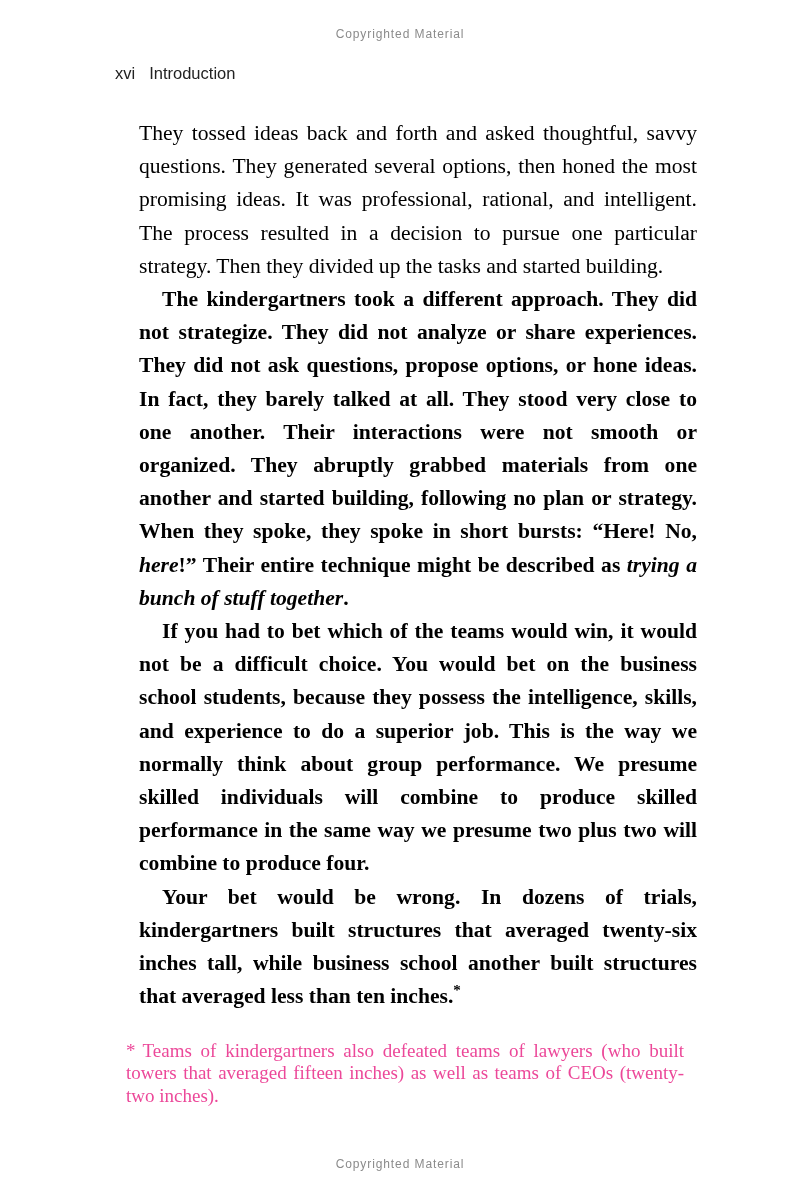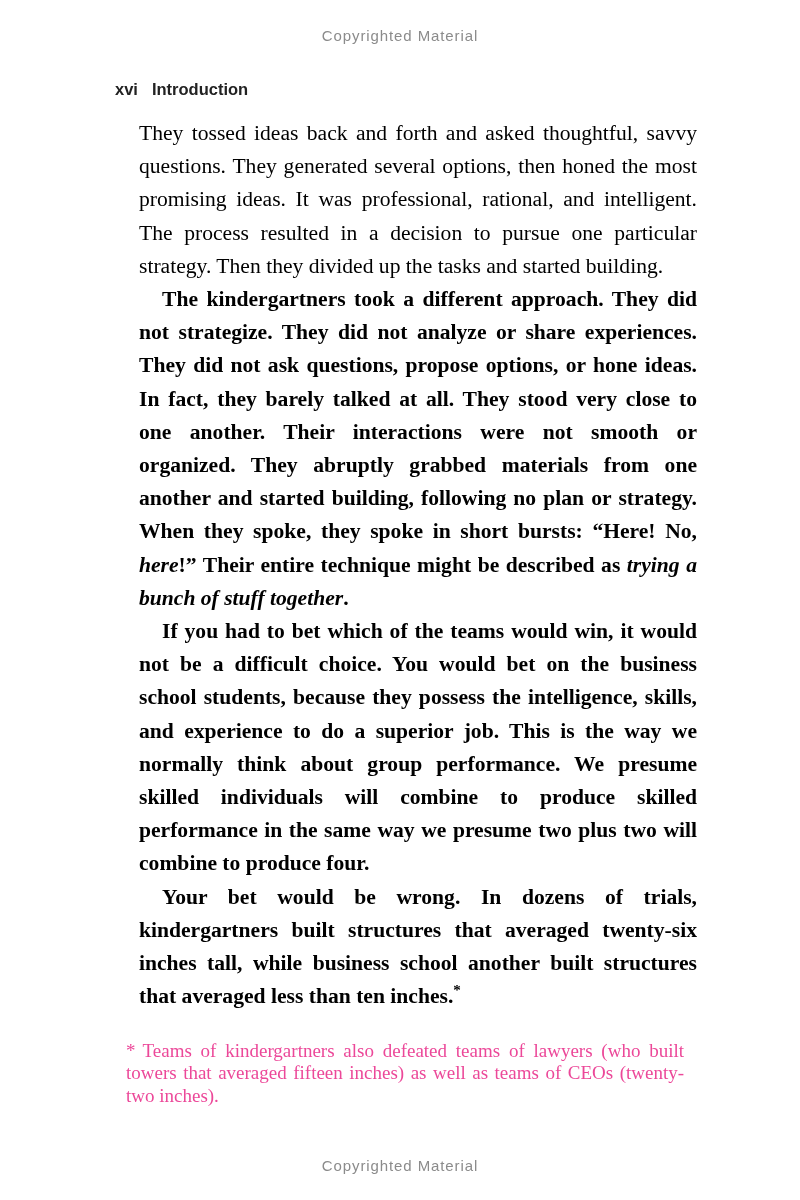--- a/index.html
+++ b/index.html
@@ -24,38 +24,37 @@
     height: 1200px;
   }
 
   
   .watermark {
     position: absolute;
     left: 0;
     width: 800px;
     text-align: center;
     font-family: "Liberation Sans", "DejaVu Sans", sans-serif;
-    font-size: 15px;
+    font-size: 12px;
     letter-spacing: 0.9px;
     color: #8b8b8b;
     white-space: nowrap;
   }
   .watermark-top { top: 27px; }
   .watermark-bottom { top: 1157px; }
 
   
   .running-head {
     position: absolute;
     left: 115px;
-    top: 80px;
+    top: 64px;
     font-family: "Liberation Sans", "DejaVu Sans", sans-serif;
     font-size: 16.5px;
     color: #222222;
     white-space: nowrap;
-    font-weight: bold;
   }
   .running-head .folio { margin-right: 14px; }
 
   
   .text-block {
     position: absolute;
     left: 115px;
     top: 117px;
     width: 558px;
     margin-left: 24px;

